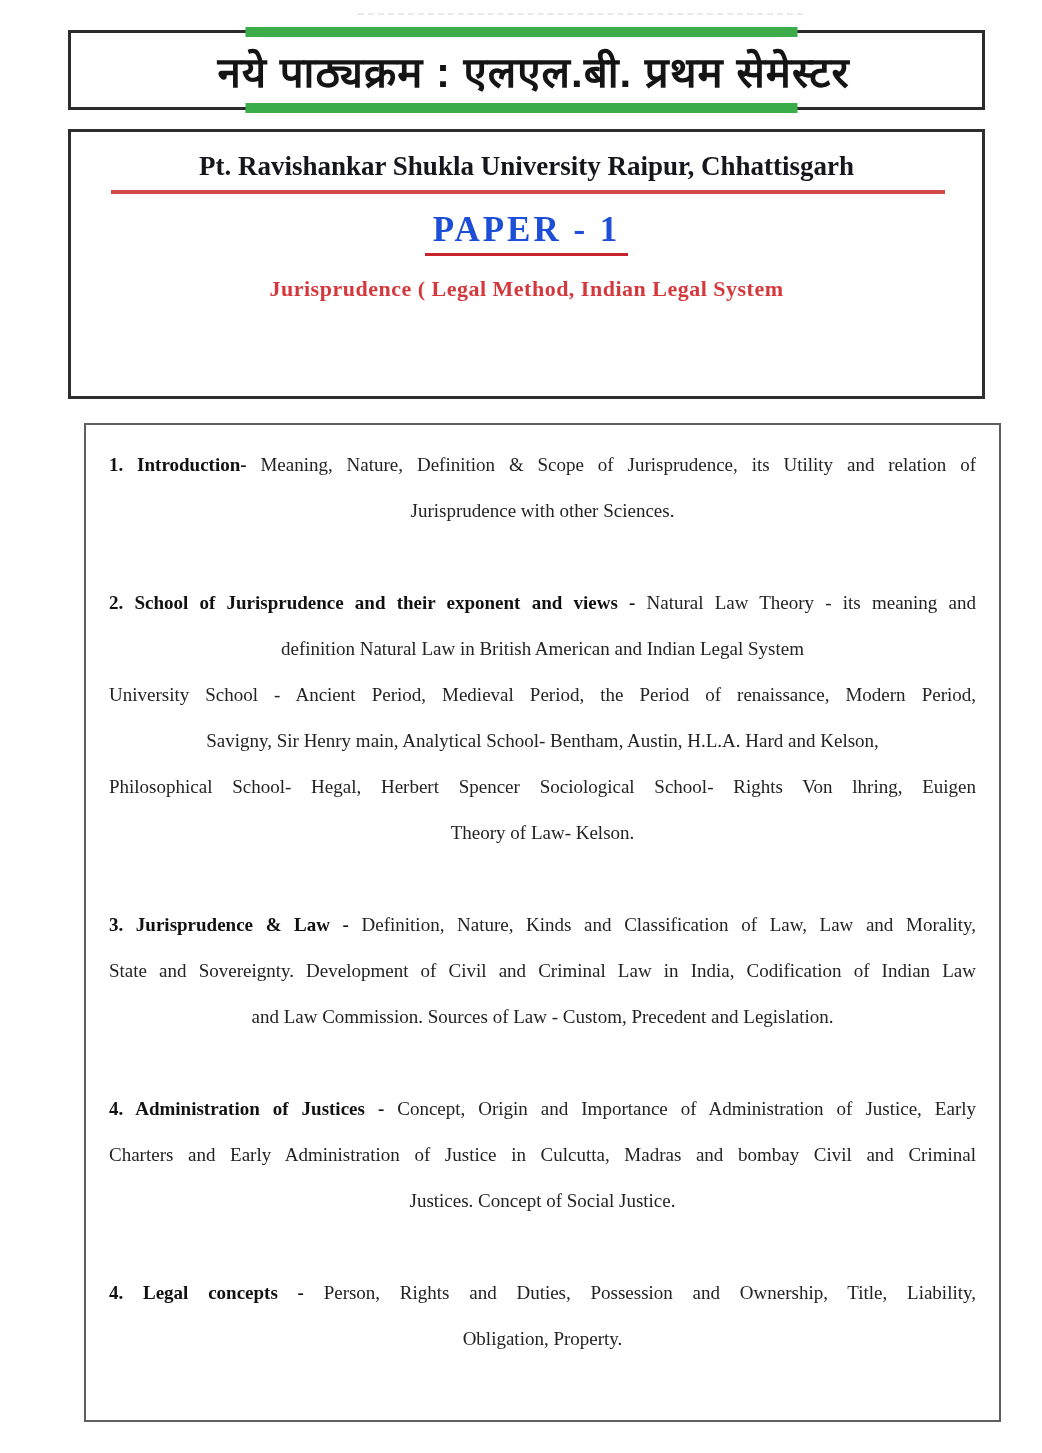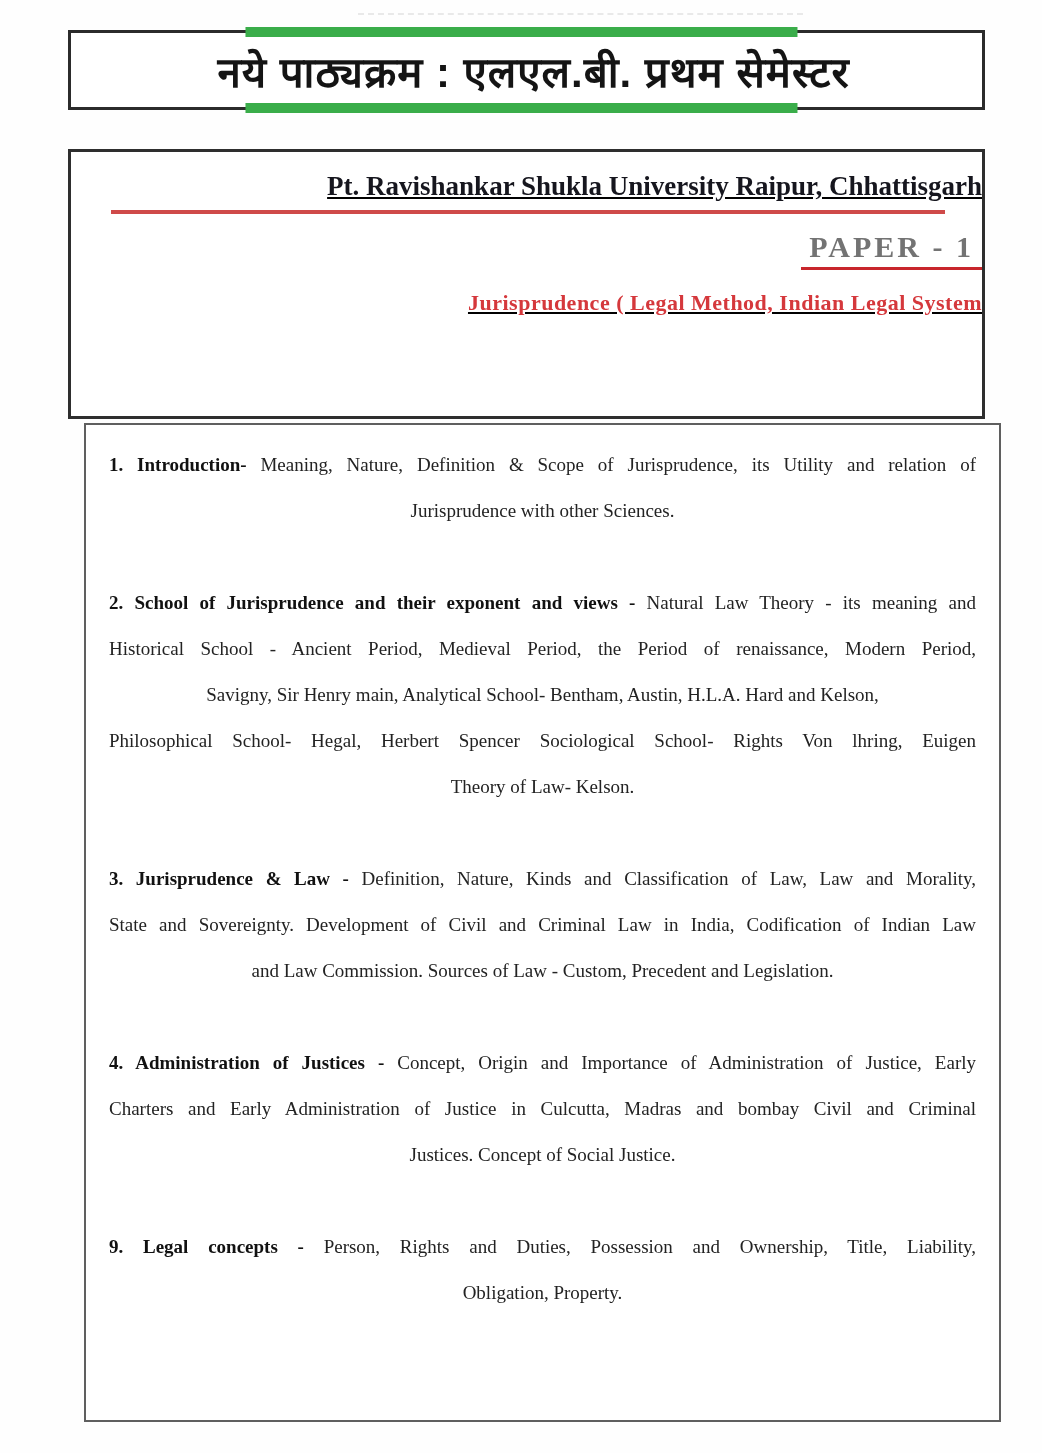--- a/index.html
+++ b/index.html
@@ -24,30 +24,29 @@
   .green-bar.top { top:-6px; }
   .green-bar.bottom { bottom:-6px; }
   .banner-text {
     font-family:"Liberation Sans","DejaVu Sans",sans-serif;
     font-weight:bold; font-size:42px; color:#141414; letter-spacing:1px;
     white-space:nowrap;
     margin-left:14px;
   }
   
   .header-box {
-    position:absolute; left:68px; top:149px; width:917px; height:270px;
+    position:absolute; left:68px; top:129px; width:917px; height:270px;
     border:3px solid #2e2e2e; box-sizing:border-box; background:#ffffff;
-    text-align:right;
-    text-decoration:underline;
+    text-align:center;
   }
   .university {
     margin-top:19px; font-size:27px; font-weight:bold; color:#16161e;
   }
   .red-rule { height:4px; background:#cf4a49; margin:8px 37px 0 40px; }
-  .paper-title { margin-top:16px; font-size:30px; font-weight:bold; color:#737373; letter-spacing:3px; }
+  .paper-title { margin-top:16px; font-size:35px; font-weight:bold; color:#1d4ed8; letter-spacing:3px; }
   .paper-title .u { display:inline-block; border-bottom:3px solid #c8262c; padding:0 8px 3px 8px; }
   .subject { font-size:22px; font-weight:bold; color:#d5383c; letter-spacing:0.5px; }
   .subject.l1 { margin-top:20px; }
   .subject.l2 { margin-top:19px; }
   
   .body-box {
     position:absolute; left:84px; top:423px; width:917px; height:999px;
     border:2px solid #5f5f5f; box-sizing:border-box; background:#ffffff;
     padding:17px 23px 0 23px;
   }
@@ -79,34 +78,35 @@
     <div class="subject l1">Jurisprudence ( Legal Method, Indian Legal System</div>
   </div>
 
   <div class="body-box" id="sections">
       <div class="section">
         <div class="line full"><b>1. Introduction-</b> Meaning, Nature, Definition &amp; Scope of Jurisprudence, its Utility and relation of</div>
         <div class="line">Jurisprudence with other Sciences.</div>
       </div>
       <div class="section">
         <div class="line full"><b>2. School of Jurisprudence and their exponent and views -</b> Natural Law Theory - its meaning and</div>
-        <div class="line full">Historical School - Ancient Period, Medieval Period, the Period of renaissance, Modern Period,</div>
+        <div class="line">definition Natural Law in British American and Indian Legal System</div>
+        <div class="line full">University School - Ancient Period, Medieval Period, the Period of renaissance, Modern Period,</div>
         <div class="line">Savigny, Sir Henry main, Analytical School- Bentham, Austin, H.L.A. Hard and Kelson,</div>
         <div class="line full">Philosophical School- Hegal, Herbert Spencer Sociological School- Rights Von lhring, Euigen</div>
         <div class="line">Theory of Law- Kelson.</div>
       </div>
       <div class="section">
         <div class="line full"><b>3. Jurisprudence &amp; Law -</b> Definition, Nature, Kinds and Classification of Law, Law and Morality,</div>
         <div class="line full">State and Sovereignty. Development of Civil and Criminal Law in India, Codification of Indian Law</div>
         <div class="line">and Law Commission. Sources of Law - Custom, Precedent and Legislation.</div>
       </div>
       <div class="section">
         <div class="line full"><b>4. Administration of Justices -</b> Concept, Origin and Importance of Administration of Justice, Early</div>
         <div class="line full">Charters and Early Administration of Justice in Culcutta, Madras and bombay Civil and Criminal</div>
         <div class="line">Justices. Concept of Social Justice.</div>
       </div>
       <div class="section">
-        <div class="line full"><b>9. Legal concepts -</b> Person, Rights and Duties, Possession and Ownership, Title, Liability,</div>
+        <div class="line full"><b>4. Legal concepts -</b> Person, Rights and Duties, Possession and Ownership, Title, Liability,</div>
         <div class="line">Obligation, Property.</div>
       </div>
     </div>
 
 </div>
 
 </body></html>

